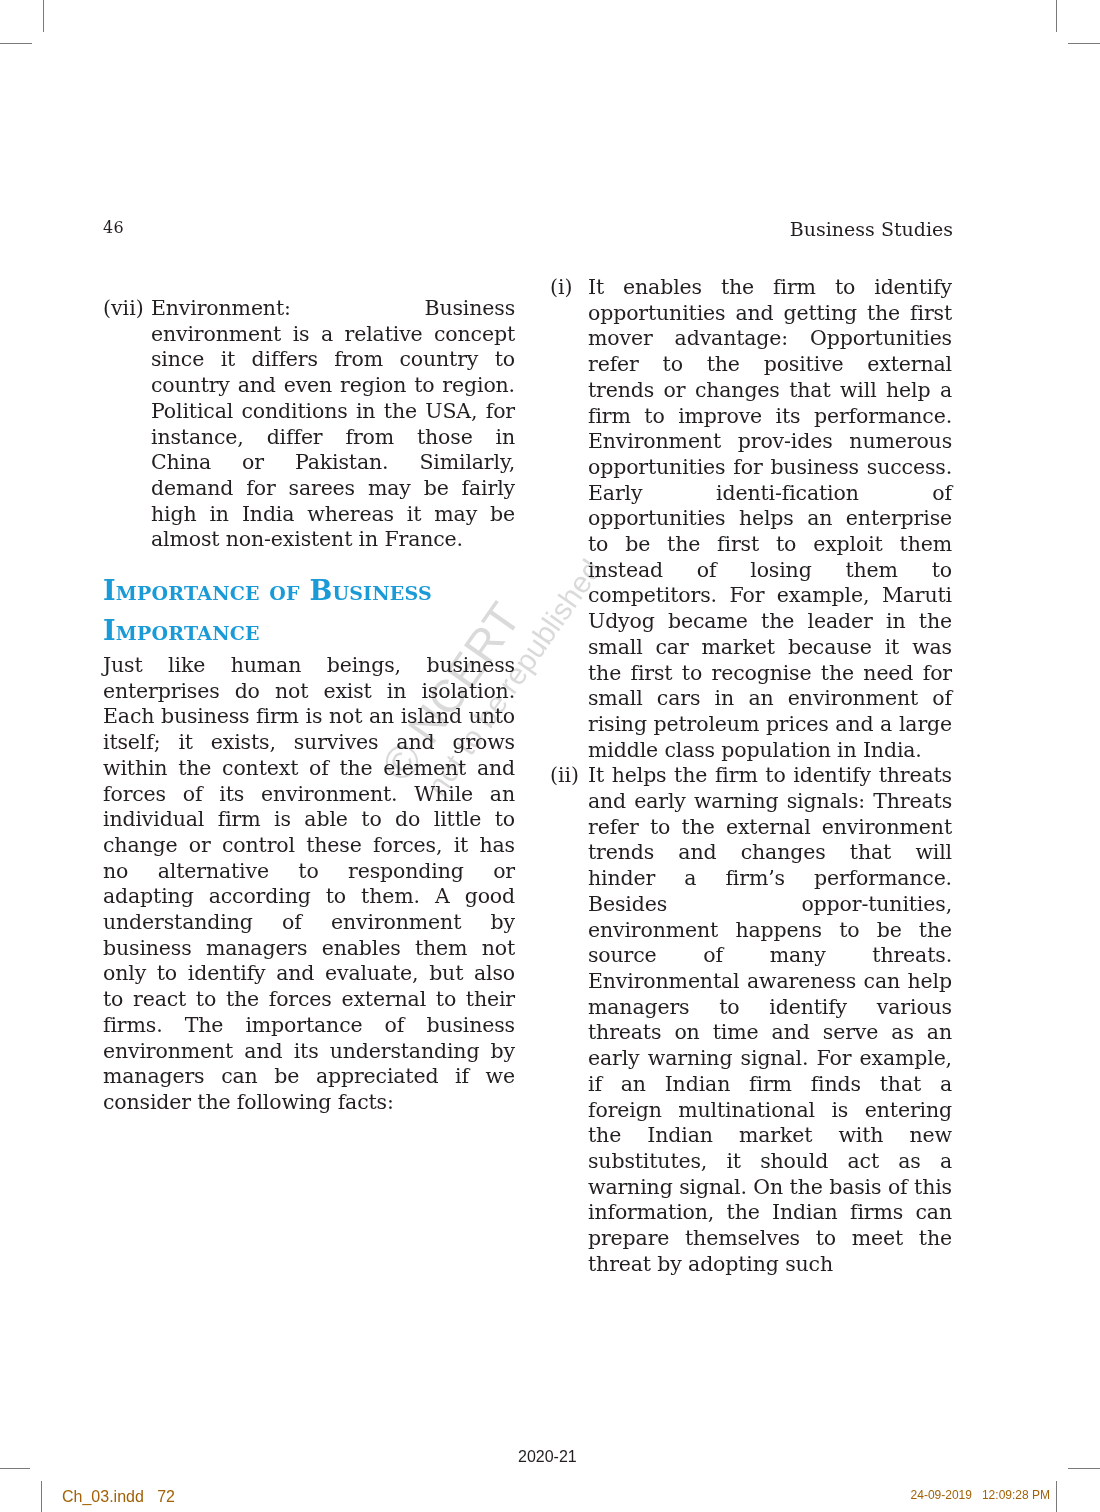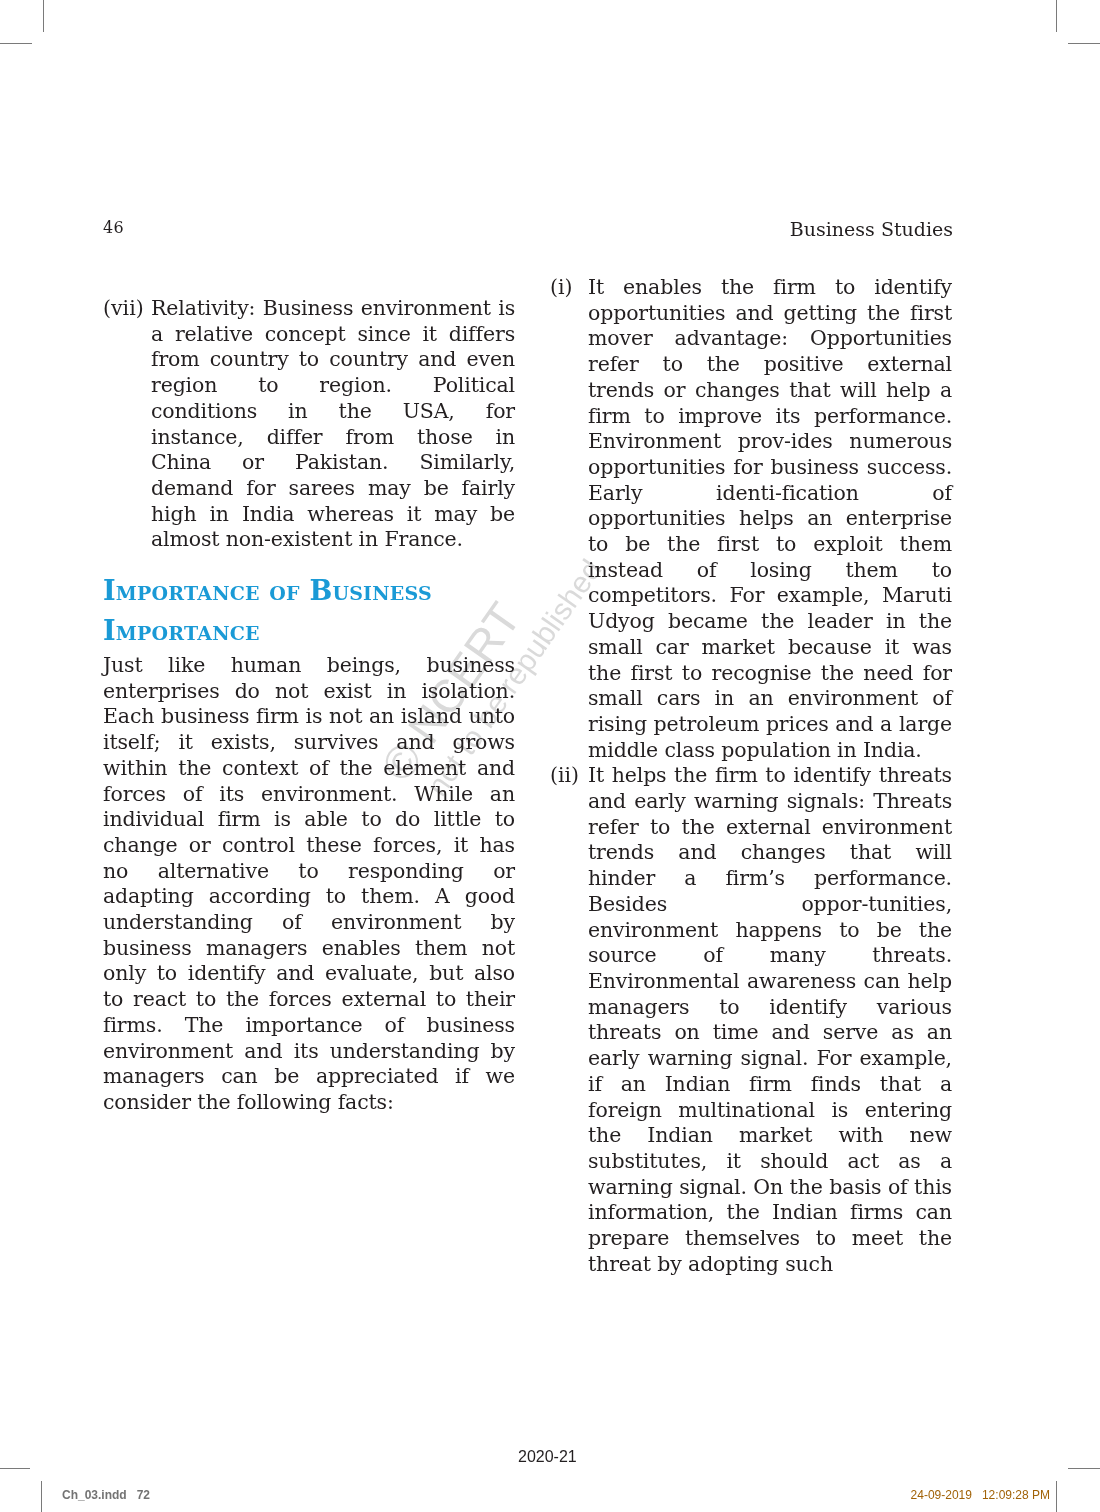--- a/index.html
+++ b/index.html
@@ -66,21 +66,21 @@
   }
   .watermark .wm1 { font-size: 46px; display: block; white-space: nowrap; }
   .watermark .wm2 { font-size: 30px; display: block; white-space: nowrap; margin-left: 10px; }
 
   .footer-year {
     position: absolute; left: 518px; top: 1448px;
     font-family: "Liberation Sans", sans-serif; font-size: 16px; color: #231f20;
   }
   .footer-file {
     position: absolute; left: 62px; top: 1488px;
-    font-family: "Liberation Sans", sans-serif; font-size: 12px; color: #737373; font-weight: bold;
+    font-family: "Liberation Sans", sans-serif; font-size: 16px; color: #a16207;
   }
   .footer-stamp {
     position: absolute; right: 50px; top: 1488px;
     font-family: "Liberation Sans", sans-serif; font-size: 12px; color: #a16207;
   }
 </style>
 </head>
 <body>
 
 <div class="crop v" style="left:43px; top:0; height:32px;"></div>
@@ -97,21 +97,21 @@
 
 <div class="watermark">
   <span class="wm1">© NCERT</span>
   <span class="wm2">not to be republished</span>
 </div>
 
 <div class="col col-left">
 
   <div class="item gap-item">
     <span class="marker">(vii)</span>
-    <p class="txt body"><b class="lead">Relativity:</b><span> Business environment is a relative concept since it differs from country to country and even region to region. Political conditions in the USA, for instance, differ from those in China or Pakistan. Similarly, demand for sarees may be fairly high in India whereas it may be almost non-existent in France.</span></p>
+    <p class="txt body"><b class="lead">Environment:</b><span> Business environment is a relative concept since it differs from country to country and even region to region. Political conditions in the USA, for instance, differ from those in China or Pakistan. Similarly, demand for sarees may be fairly high in India whereas it may be almost non-existent in France.</span></p>
   </div>
 
   <h2 class="section-heading">Importance of Business Importance</h2>
 
   <p class="txt">Just like human beings, business enterprises do not exist in isolation. Each business firm is not an island unto itself; it exists, survives and grows within the context of the element and forces of its environment. While an individual firm is able to do little to change or control these forces, it has no alternative to responding or adapting according to them. A good understanding of environment by business managers enables them not only to identify and evaluate, but also to react to the forces external to their firms. The importance of business environment and its understanding by managers can be appreciated if we consider the following facts:</p>
 </div>
 
 <div class="col col-right">
   <div class="item">
     <span class="marker">(i)</span>

